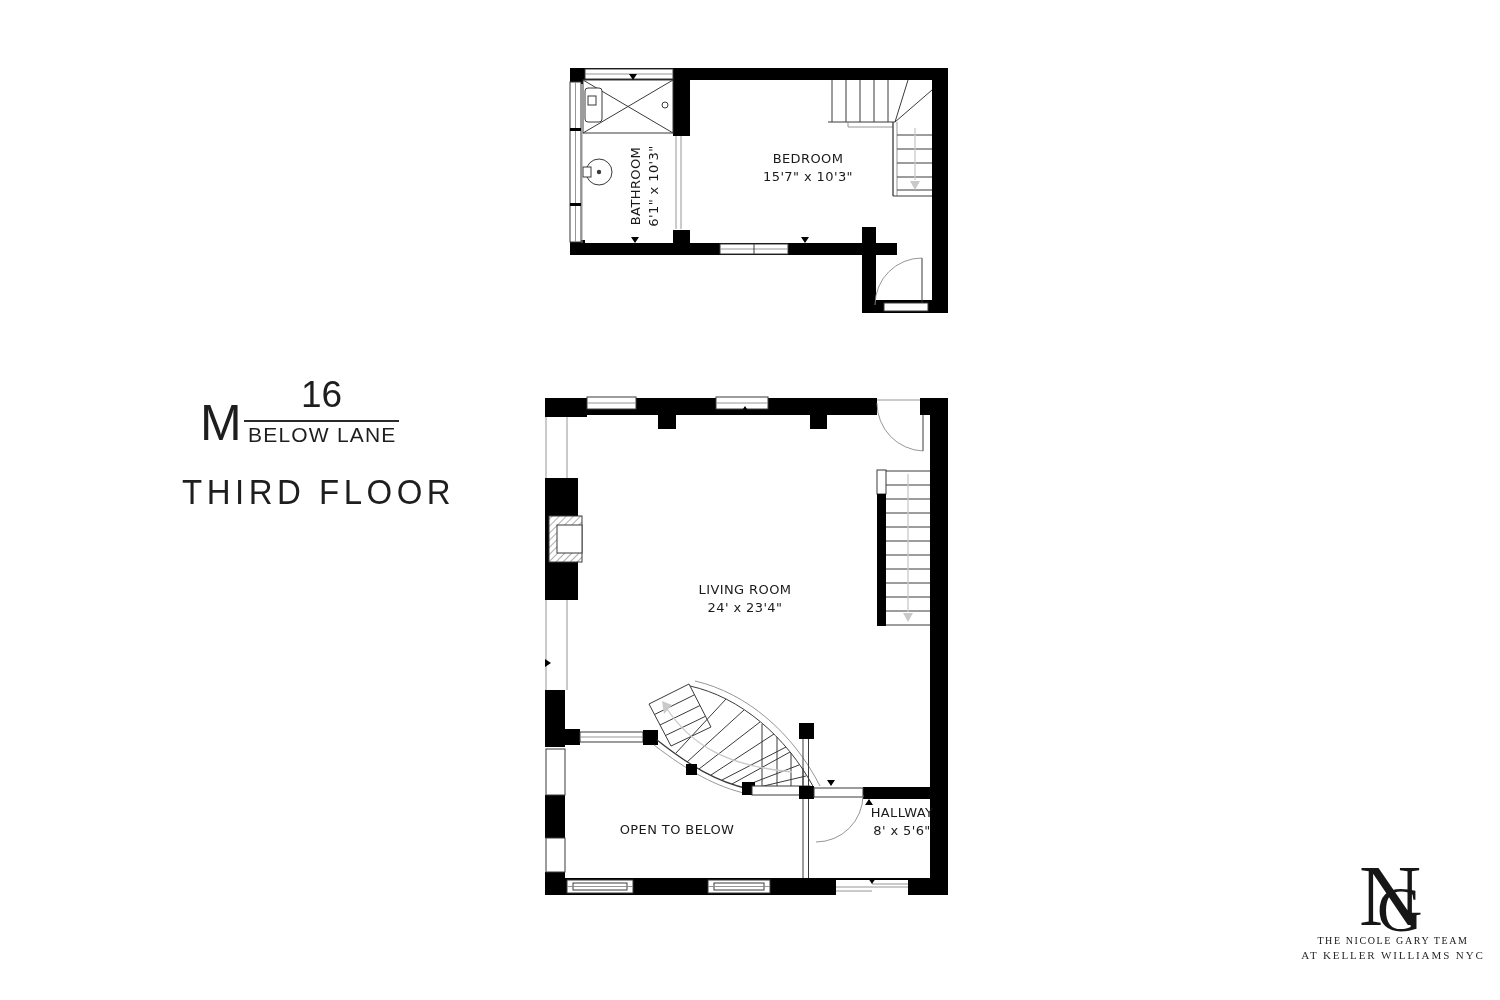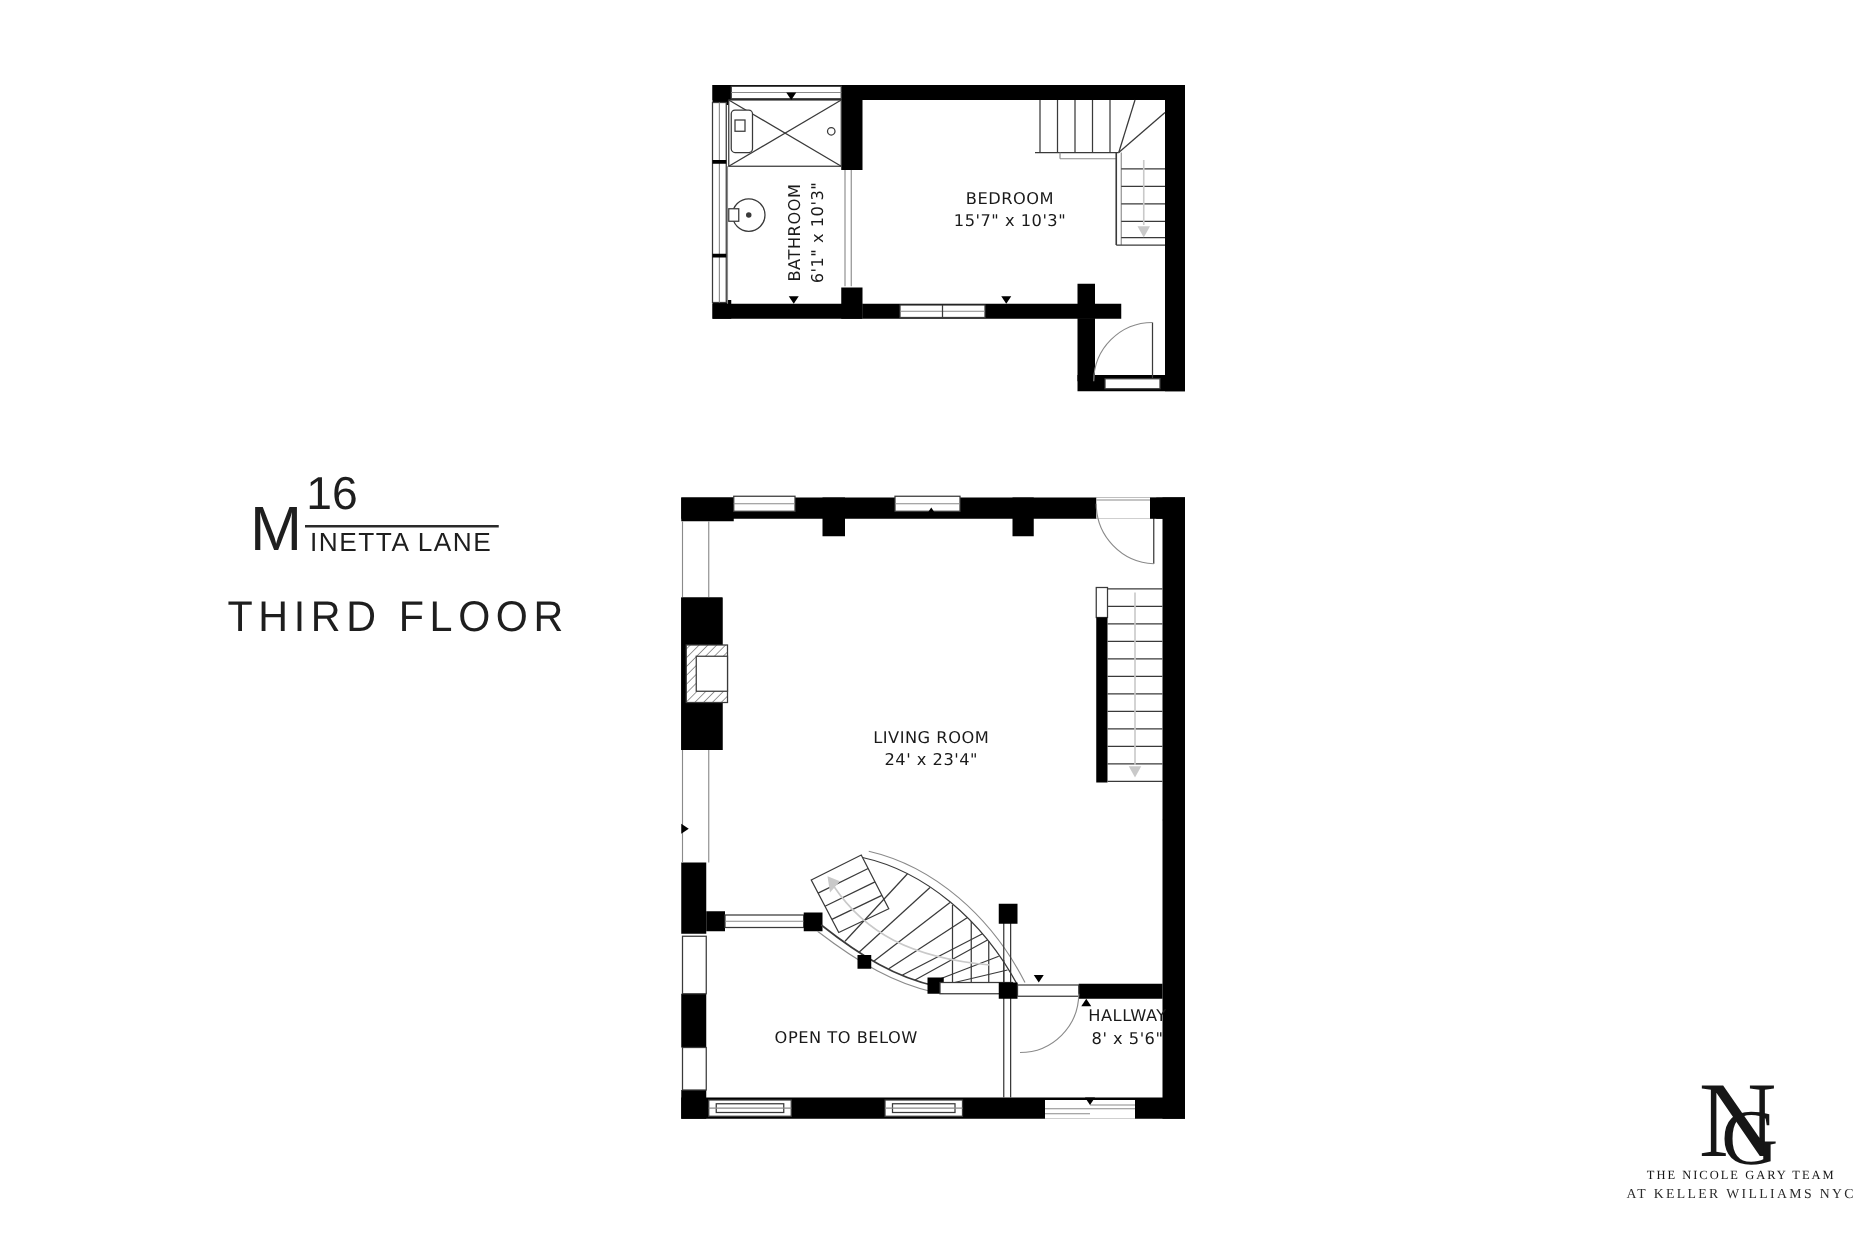--- a/index.html
+++ b/index.html
@@ -15,21 +15,21 @@
   .walkfill{fill:#c9c9c9;}
   .tick{fill:#000;}
   .lbl{font-family:"DejaVu Sans",sans-serif;font-size:13px;fill:#1a1a1a;letter-spacing:.4px;}
   .fixture{fill:#fff;stroke:#3a3a3a;stroke-width:1;}
 
   
   .title-block{position:absolute;left:180px;top:374px;width:260px;color:#1e1e1e;
     font-family:"Liberation Sans",sans-serif;}
   .addr{position:relative;height:78px;}
   .addr-m{position:absolute;left:20px;top:24px;font-size:50px;line-height:1;font-weight:400;}
-  .addr-number{position:absolute;left:65px;top:2px;width:153px;
+  .addr-number{position:absolute;left:65px;top:2px;width:153px;text-align:center;
     font-size:37px;line-height:1;font-weight:400;}
   .addr-line{position:absolute;left:64px;top:46px;width:155px;border-top:2px solid #2a2a2a;}
   .addr-rest{position:absolute;left:68px;top:49px;font-size:21px;letter-spacing:1.2px;font-weight:400;}
   .floor-label{position:absolute;left:2px;top:100px;font-size:33px;letter-spacing:4.5px;
     font-weight:400;white-space:nowrap;transform:scaleY(1.04);}
 
   
   .logo{position:absolute;left:1293px;top:853px;width:200px;text-align:center;color:#161616;
     font-family:"Liberation Serif",serif;}
   .monogram{position:relative;height:78px;}
@@ -298,21 +298,21 @@
       <text class="lbl" text-anchor="middle" x="902" y="835">8' x 5'6"</text>
     </g>
   </g>
 </svg>
 
   <div class="title-block">
     <div class="addr">
       <span class="addr-m">M</span>
       <span class="addr-number">16</span>
       <div class="addr-line"></div>
-      <span class="addr-rest">INETTA LANE</span>
+      <span class="addr-rest">BELOW LANE</span>
     </div>
     <div class="floor-label">THIRD FLOOR</div>
   </div>
 
   <div class="logo">
     <div class="monogram">
       <span class="mono-n">N</span>
       <span class="mono-g">G</span>
     </div>
     <div class="team">THE NICOLE GARY TEAM</div>

